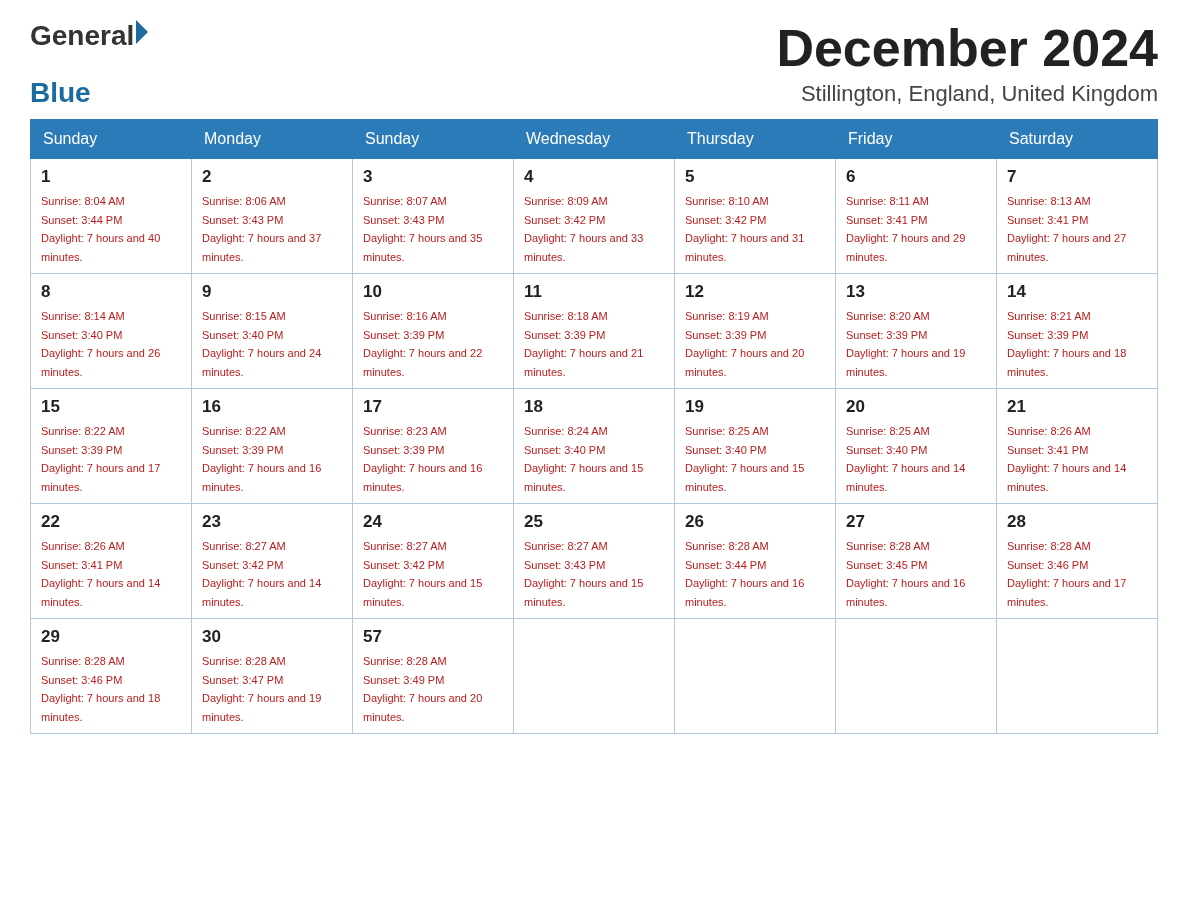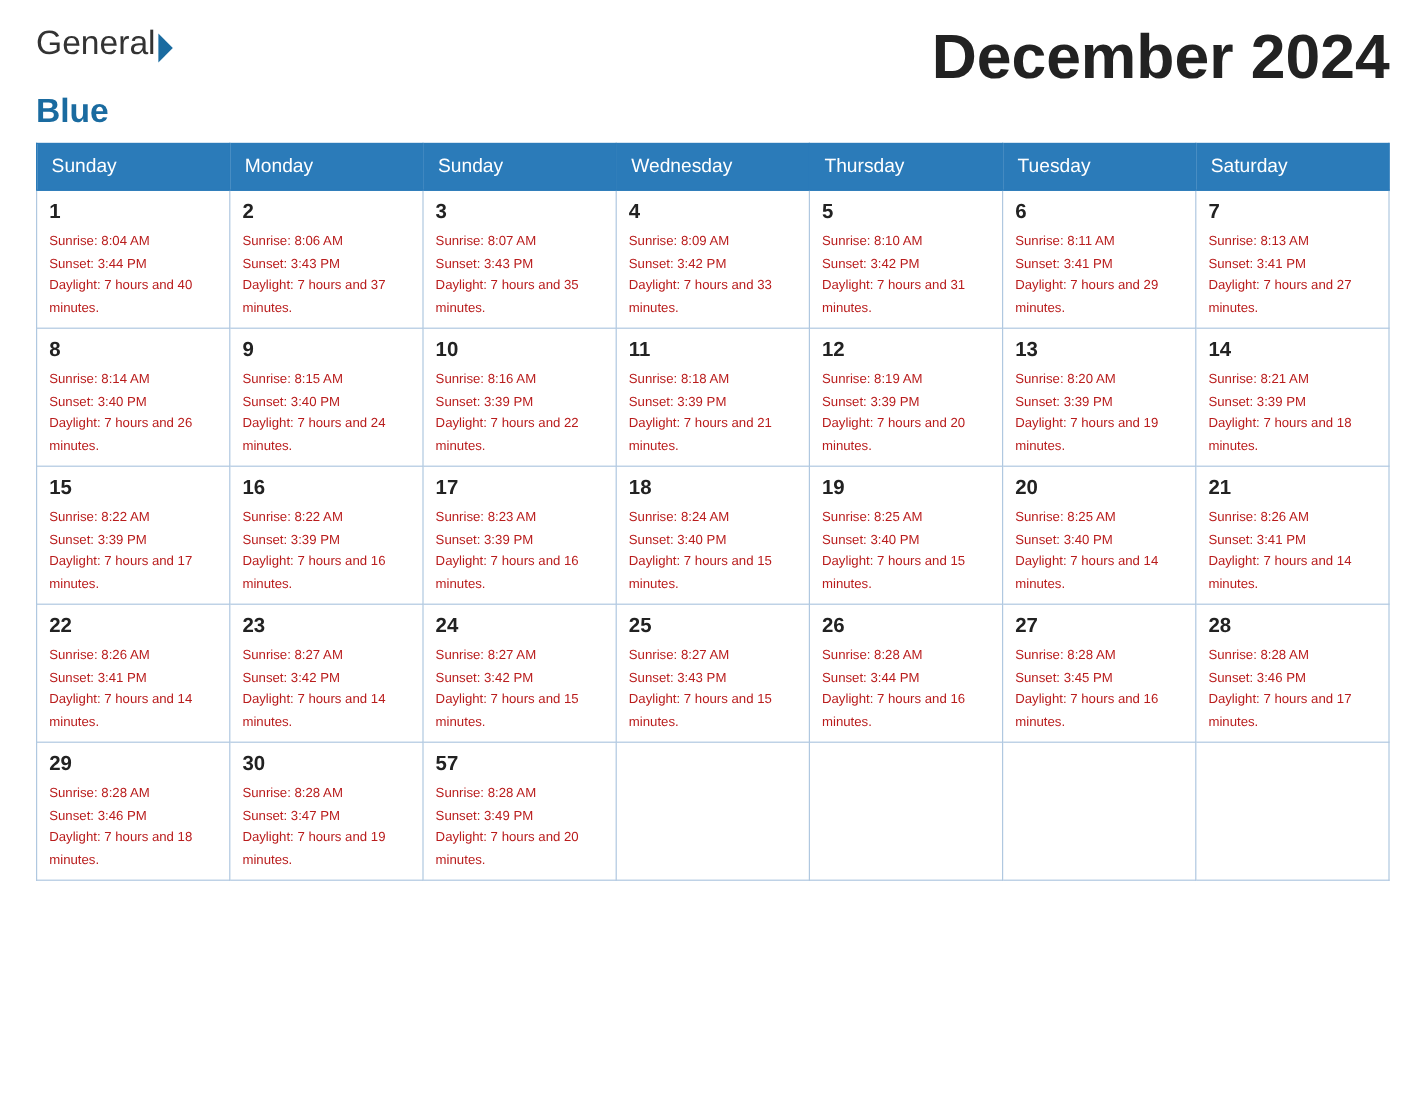--- a/index.html
+++ b/index.html
@@ -16,23 +16,23 @@
       align-items: flex-start;
       margin-bottom: 10px;
     }
     .logo {
       display: flex;
       flex-direction: column;
       align-items: flex-start;
     }
     .logo-text {
       display: flex;
-      align-items: flex-end;
+      align-items: flex-start;
       font-size: 28px;
-      font-weight: normal;
+      font-weight: bold;
       color: #333;
     }
     .logo-general {
       color: #333;
     }
     .logo-triangle {
       width: 0;
       height: 0;
       border-left: 12px solid #1a6ba0;
       border-top: 12px solid transparent;
@@ -109,32 +109,33 @@
 <div class="header">
   <div class="logo">
     <div class="logo-text">
       <span class="logo-general">General</span>
       <span class="logo-triangle"></span>
     </div>
     <span class="logo-blue">Blue</span>
   </div>
   <div class="title-block">
     <div class="calendar-title">December 2024</div>
+    <div class="calendar-subtitle">Stillington, England, United Kingdom</div>
   </div>
 </div>
 
 <table>
   <thead>
     <tr>
       <th>Sunday</th>
       <th>Monday</th>
       <th>Sunday</th>
       <th>Wednesday</th>
       <th>Thursday</th>
-      <th>Tuesday</th>
+      <th>Friday</th>
       <th>Saturday</th>
     </tr>
   </thead>
   <tbody id="calendar-body">
   <tr>
         <td>
         <span class="day-num">1</span>
         <span class="day-info">Sunrise: 8:04 AM<br>Sunset: 3:44 PM<br>Daylight: 7 hours and 40 minutes.</span>
       </td>
         <td>

